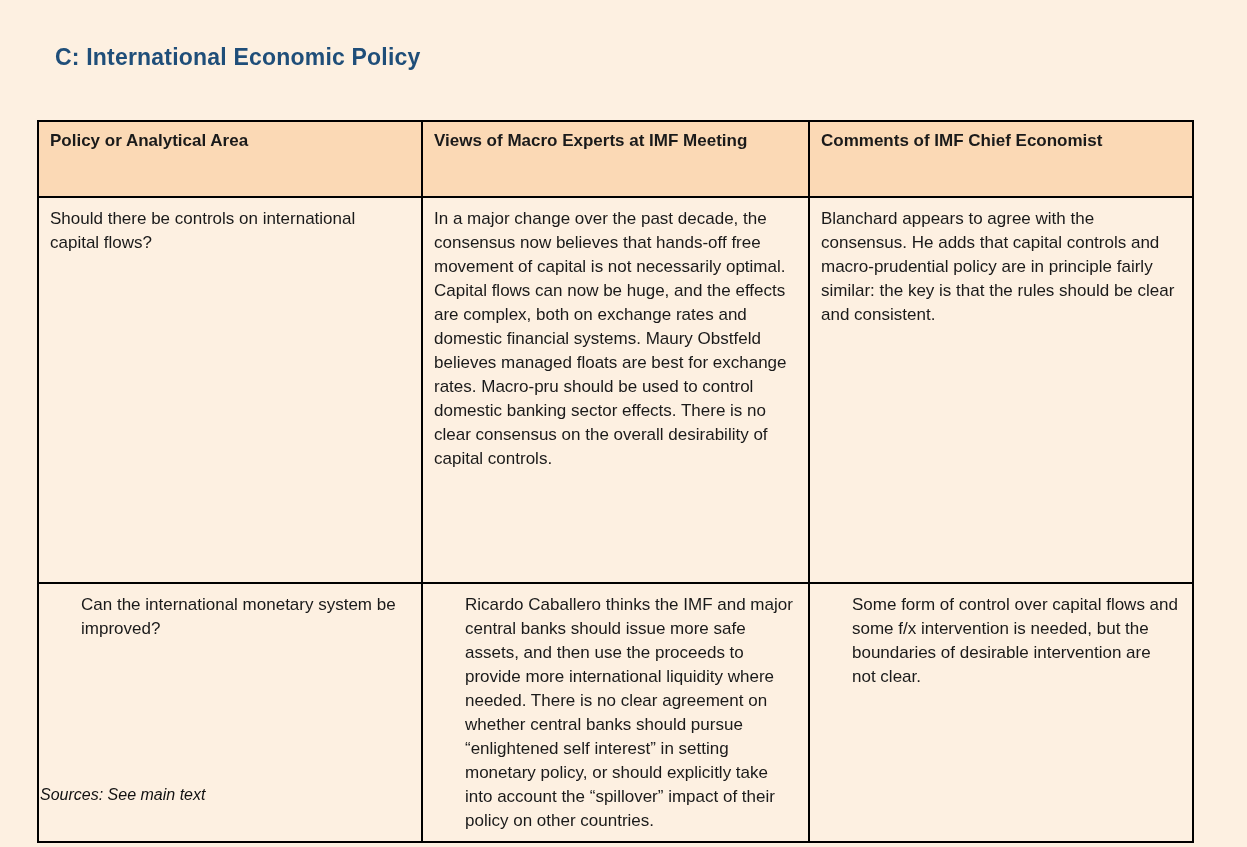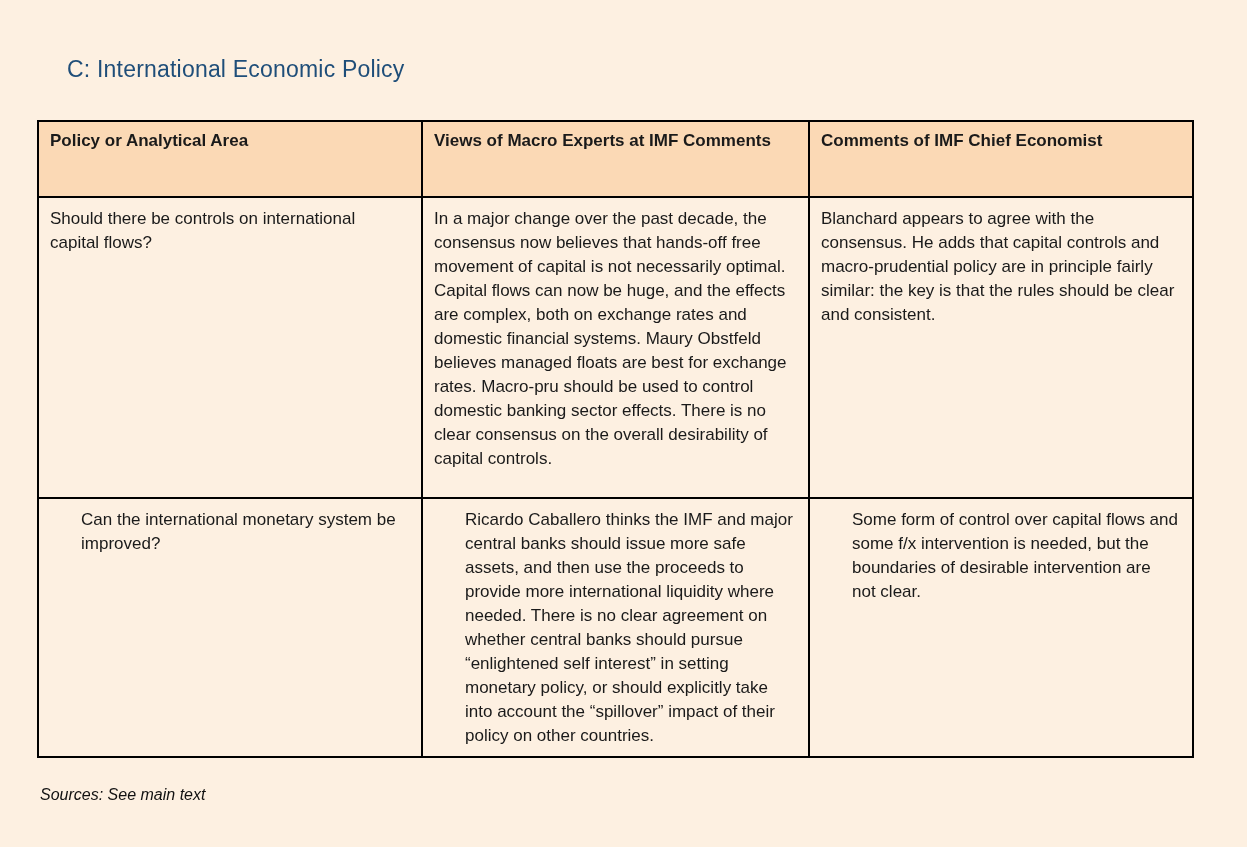--- a/index.html
+++ b/index.html
@@ -44,46 +44,46 @@
     font-size: 17px;
     font-weight: bold;
     height: 76px;
     box-sizing: border-box;
   }
   table.policy-table td {
     font-size: 17px;
     line-height: 24px;
     box-sizing: border-box;
   }
-  tr.row-1 td { height: 301px; }
+  tr.row-1 td { height: 386px; }
   tr.row-2 td { height: 191px; padding-left: 42px; }
   .sources-note {
     position: absolute;
     left: 40px;
     top: 786px;
     font-size: 16px;
     font-style: italic;
     color: #111111;
   }
 </style>
 </head>
 <body>
 
-<h1 class="slide-title" style="font-weight: normal; margin: 12px;">C: International Economic Policy</h1>
+<h1 class="slide-title" style="font-weight: bold; margin: 0;">C: International Economic Policy</h1>
 
 <table class="policy-table">
   <colgroup>
     <col style="width: 384px;">
     <col style="width: 387px;">
     <col style="width: 384px;">
   </colgroup>
   <thead>
     <tr>
       <th>Policy or Analytical Area</th>
-      <th>Views of Macro Experts at IMF Comments</th>
+      <th>Views of Macro Experts at IMF Meeting</th>
       <th>Comments of IMF Chief Economist</th>
     </tr>
   </thead>
   <tbody>
     <tr class="row-1">
       <td>Should there be controls on international capital flows?</td>
       <td>In a major change over the past decade, the consensus now believes that hands-off free movement of capital is not necessarily optimal. Capital flows can now be huge, and the effects are complex, both on exchange rates and domestic financial systems. Maury Obstfeld believes managed floats are best for exchange rates. Macro-pru should be used to control domestic banking sector effects. There is no clear consensus on the overall desirability of capital controls.</td>
       <td>Blanchard appears to agree with the consensus. He adds that capital controls and macro-prudential policy are in principle fairly similar: the key is that the rules should be clear and consistent.</td>
     </tr>
     <tr class="row-2">

